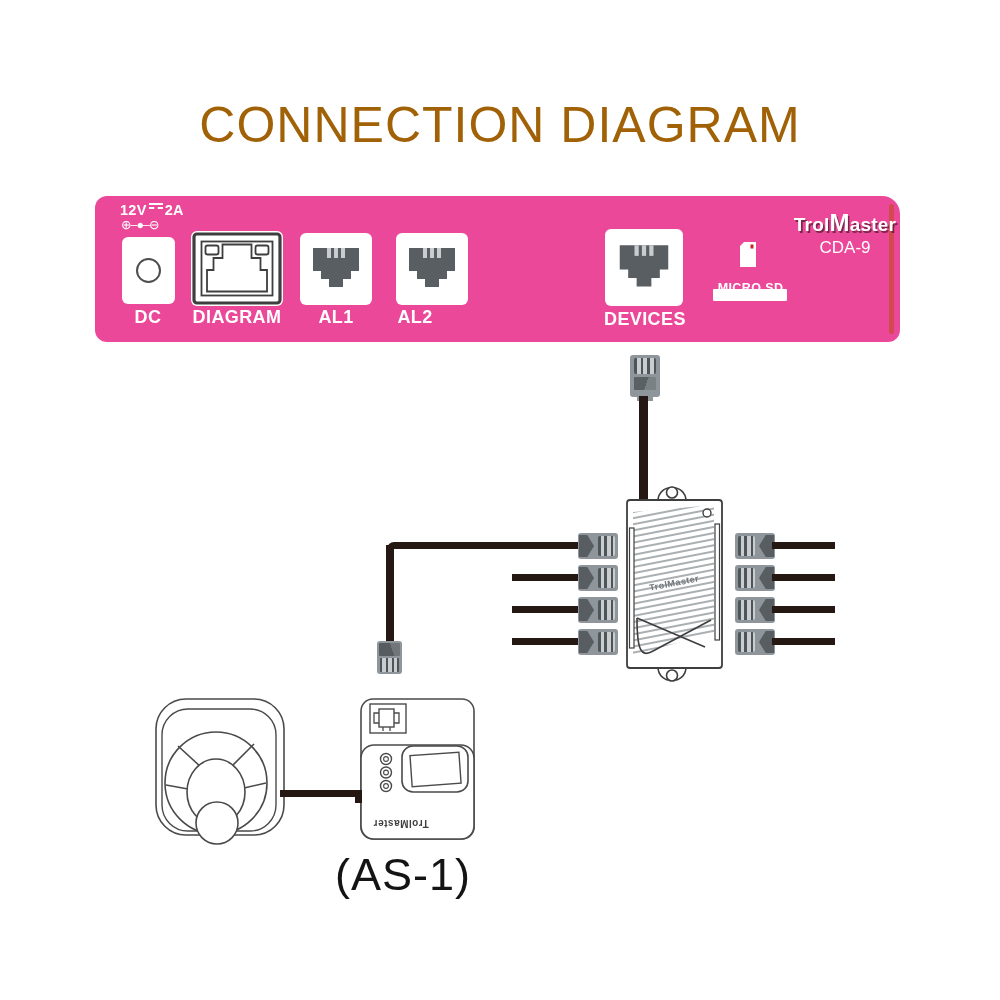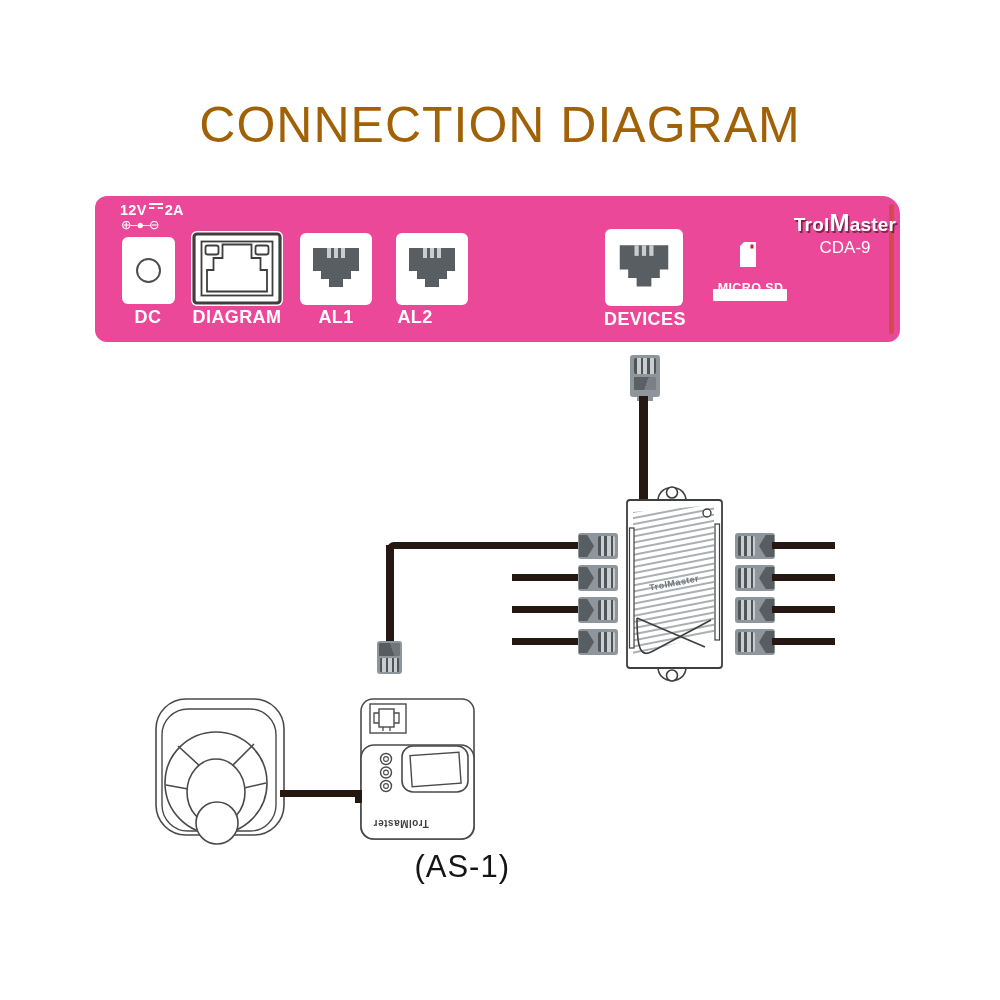--- a/index.html
+++ b/index.html
@@ -93,22 +93,22 @@
     position:absolute;left:2px;right:2px;top:2px;height:13px;
     background:linear-gradient(70deg,#565C60 60%,#70767A 60%);border-radius:1px;
   }
   .plug-down .pins-b{
     position:absolute;left:3px;right:3px;bottom:2px;height:14px;background:#C9CDCF;border-radius:1px;
     background-image:repeating-linear-gradient(90deg,#4E5559 0 2.4px,transparent 2.4px 5.8px);
   }
 
   
   .as1-caption{
-    position:absolute;left:335px;top:849px;width:175px;text-align:right;
-    font-size:31px;color:#141414;letter-spacing:1px;font-weight:400;
+    position:absolute;left:335px;top:849px;width:175px;text-align:left;
+    font-size:45px;color:#141414;letter-spacing:1px;font-weight:400;
   }
   svg{display:block;}
 </style>
 </head>
 <body>
 
 <div class="title">CONNECTION DIAGRAM</div>
 
 <div class="panel">
   <div class="panel-edge"></div>

